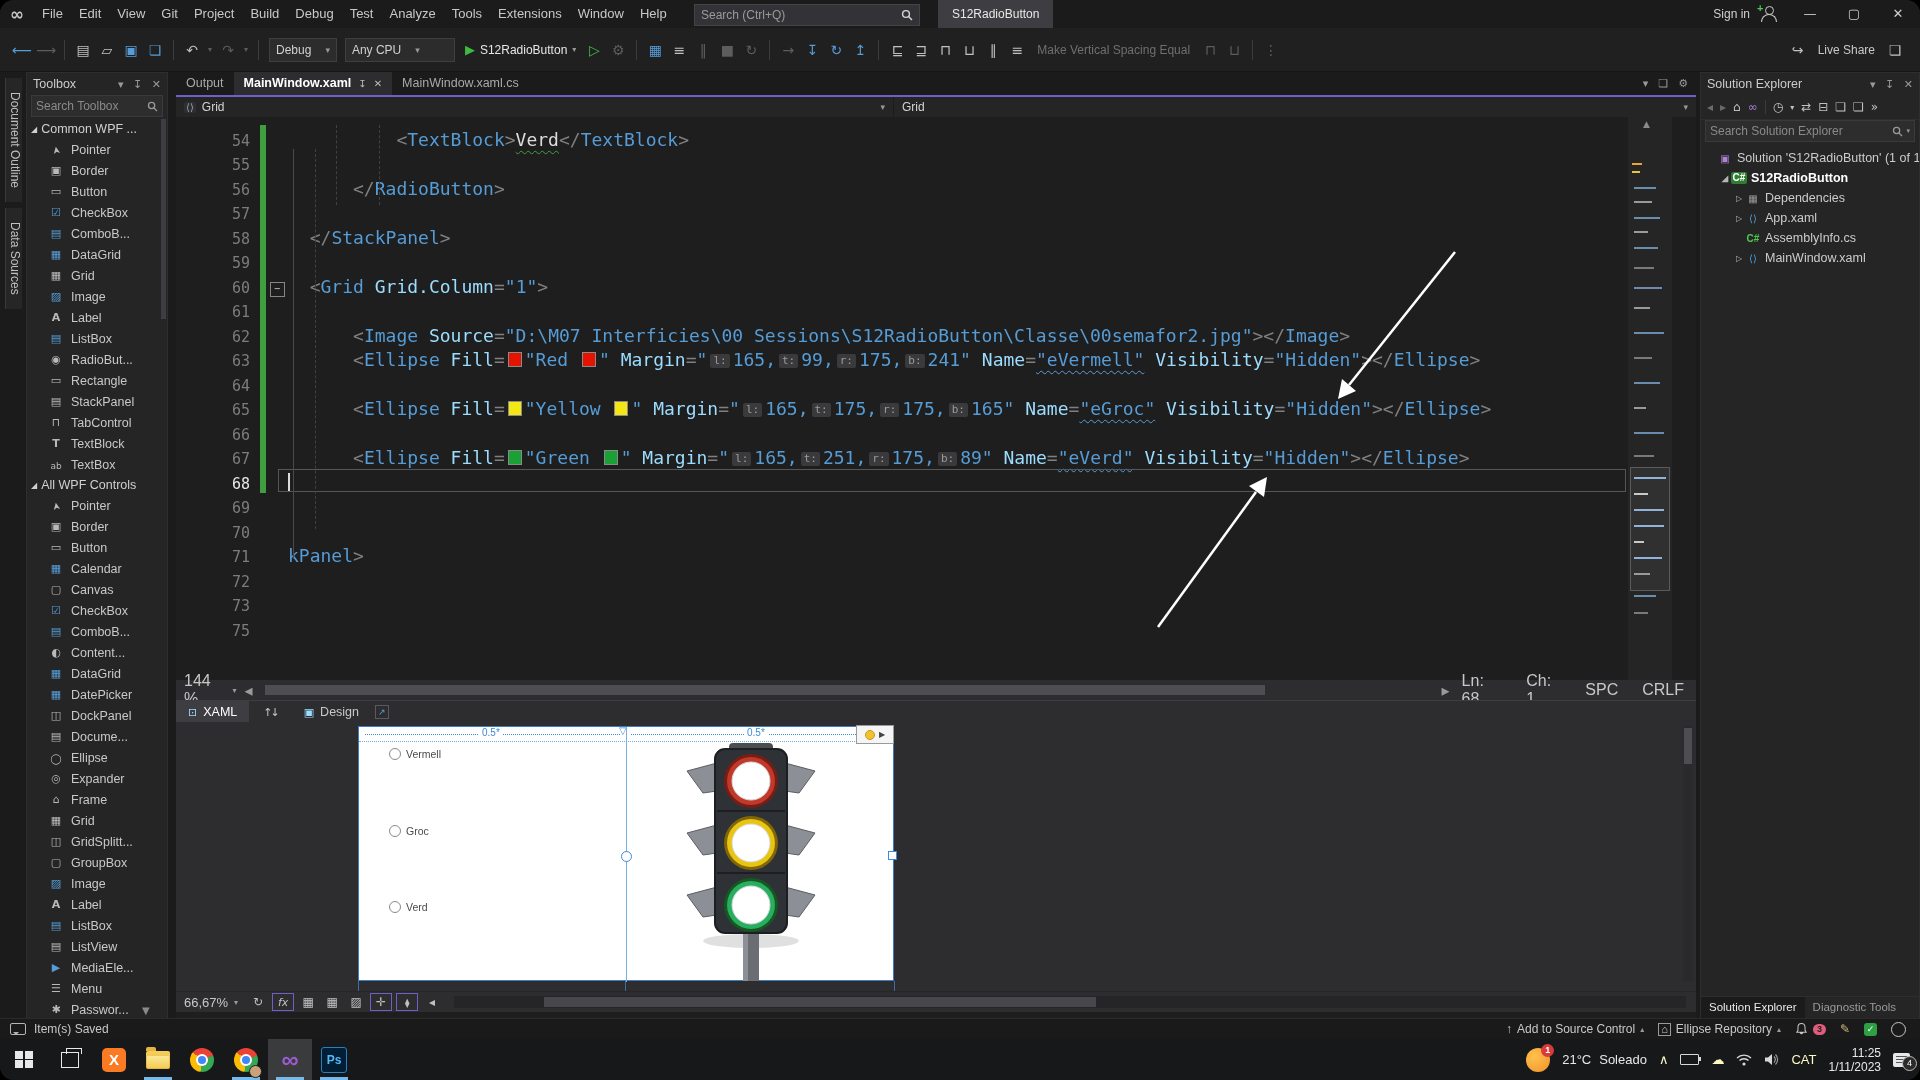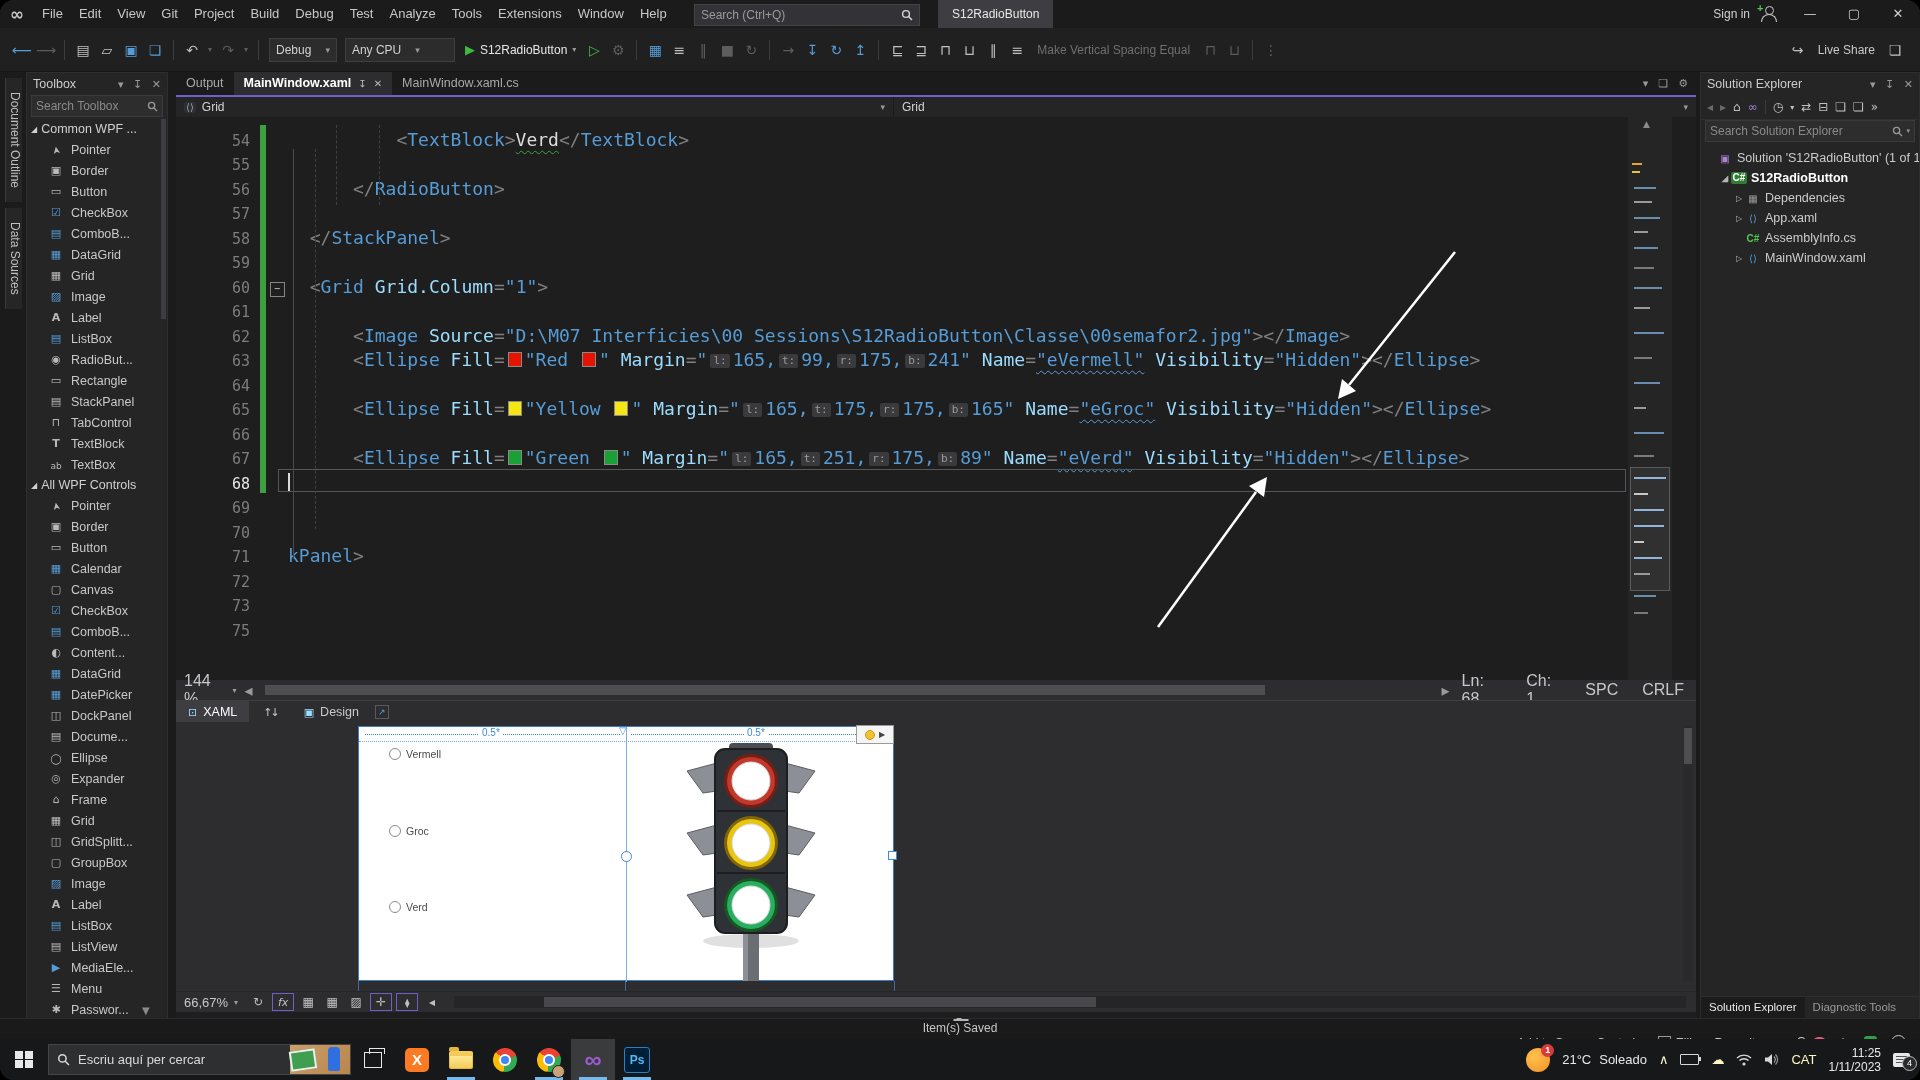--- a/index.html
+++ b/index.html
@@ -135,21 +135,21 @@
   .tree-row.bold{font-weight:bold;color:#fff;}
   .fi-solution{color:#b180d7;font-size:11px;}
   .fi-csproj{display:inline-block;background:#2e7d32;color:#fff;font-size:8px;font-weight:bold;line-height:12px;width:14px;border-radius:2px;}
   .fi-cs{color:#4ec94e;font-size:9px;font-weight:bold;}
   .fi-xaml{color:#569cd6;font-size:10px;}
   .fi-dep{color:#9a9a9a;font-size:10px;}
   #se-bottom{position:absolute;left:0;bottom:0;width:100%;height:21px;background:#252526;display:flex;border-top:1px solid #2e2e30;}
   .se-btab{padding:0 8px;height:21px;line-height:21px;font-size:11.5px;color:#9a9a9a;}
   .se-btab.active{background:#1b1b1c;color:#e8e8e8;}
   
-  #statusbar{position:absolute;left:0;bottom:41px;width:1920px;height:20px;background:#1a1a1b;display:flex;align-items:center;font-size:12px;color:#c8c8c8;border-top:1px solid #2a2a2c;flex-direction:column;}
+  #statusbar{position:absolute;left:0;bottom:41px;width:1920px;height:20px;background:#1a1a1b;display:flex;align-items:center;font-size:12px;color:#c8c8c8;border-top:1px solid #2a2a2c;}
   .bubble{position:relative;width:14px;height:10px;border:1px solid #b5b5b5;border-radius:2px;margin:0 8px 0 10px;}
   .bubble::after{content:"";position:absolute;left:2px;bottom:-4px;border:3px solid transparent;border-top-color:#b5b5b5;}
   #sb-right{margin-left:auto;display:flex;align-items:center;gap:14px;padding-right:14px;}
   .sb-item{display:flex;align-items:center;gap:5px;color:#c8c8c8;}
   .sb-car{font-size:8px;color:#9a9a9a;}
   .badge{background:#e05c7a;color:#222;border-radius:7px;font-size:9px;line-height:11px;padding:0 4px;font-weight:bold;}
   .shield{width:13px;height:13px;background:#2ea043;border-radius:3px;color:#fff;font-size:9px;line-height:13px;text-align:center;}
   .avatar-o{width:13px;height:13px;border:1.5px solid #c8c8c8;border-radius:50%;}
   .pencil{color:#d7ba7d;font-size:12px;}
   
@@ -830,30 +830,20 @@
 
   <div id="taskbar">
     <div id="start">
       <span class="winlogo">
           <span></span>
           <span></span>
           <span></span>
           <span></span>
         </span>
     </div>
-    <div id="tb-search">
-      <svg width="13" height="13" viewBox="0 0 12 12">
-          <circle cx="5" cy="5" r="3.4" fill="none" stroke="#d8d8d8" stroke-width="1.4"></circle>
-          <line x1="7.6" y1="7.6" x2="11" y2="11" stroke="#d8d8d8" stroke-width="1.4"></line>
-        </svg>
-      <span>Escriu aquí per cercar</span>
-      <span class="art"></span>
-      <span class="book"></span>
-      <span class="bottle"></span>
-    </div>
     <div id="taskbar-apps" style="display:flex;">
         <div class="task-ic">
           <span class="tv-sq"></span>
         </div>
         <div class="task-ic">
           <span class="xampp">X</span>
         </div>
         <div class="task-ic open">
           <span class="folder"></span>
         </div>

